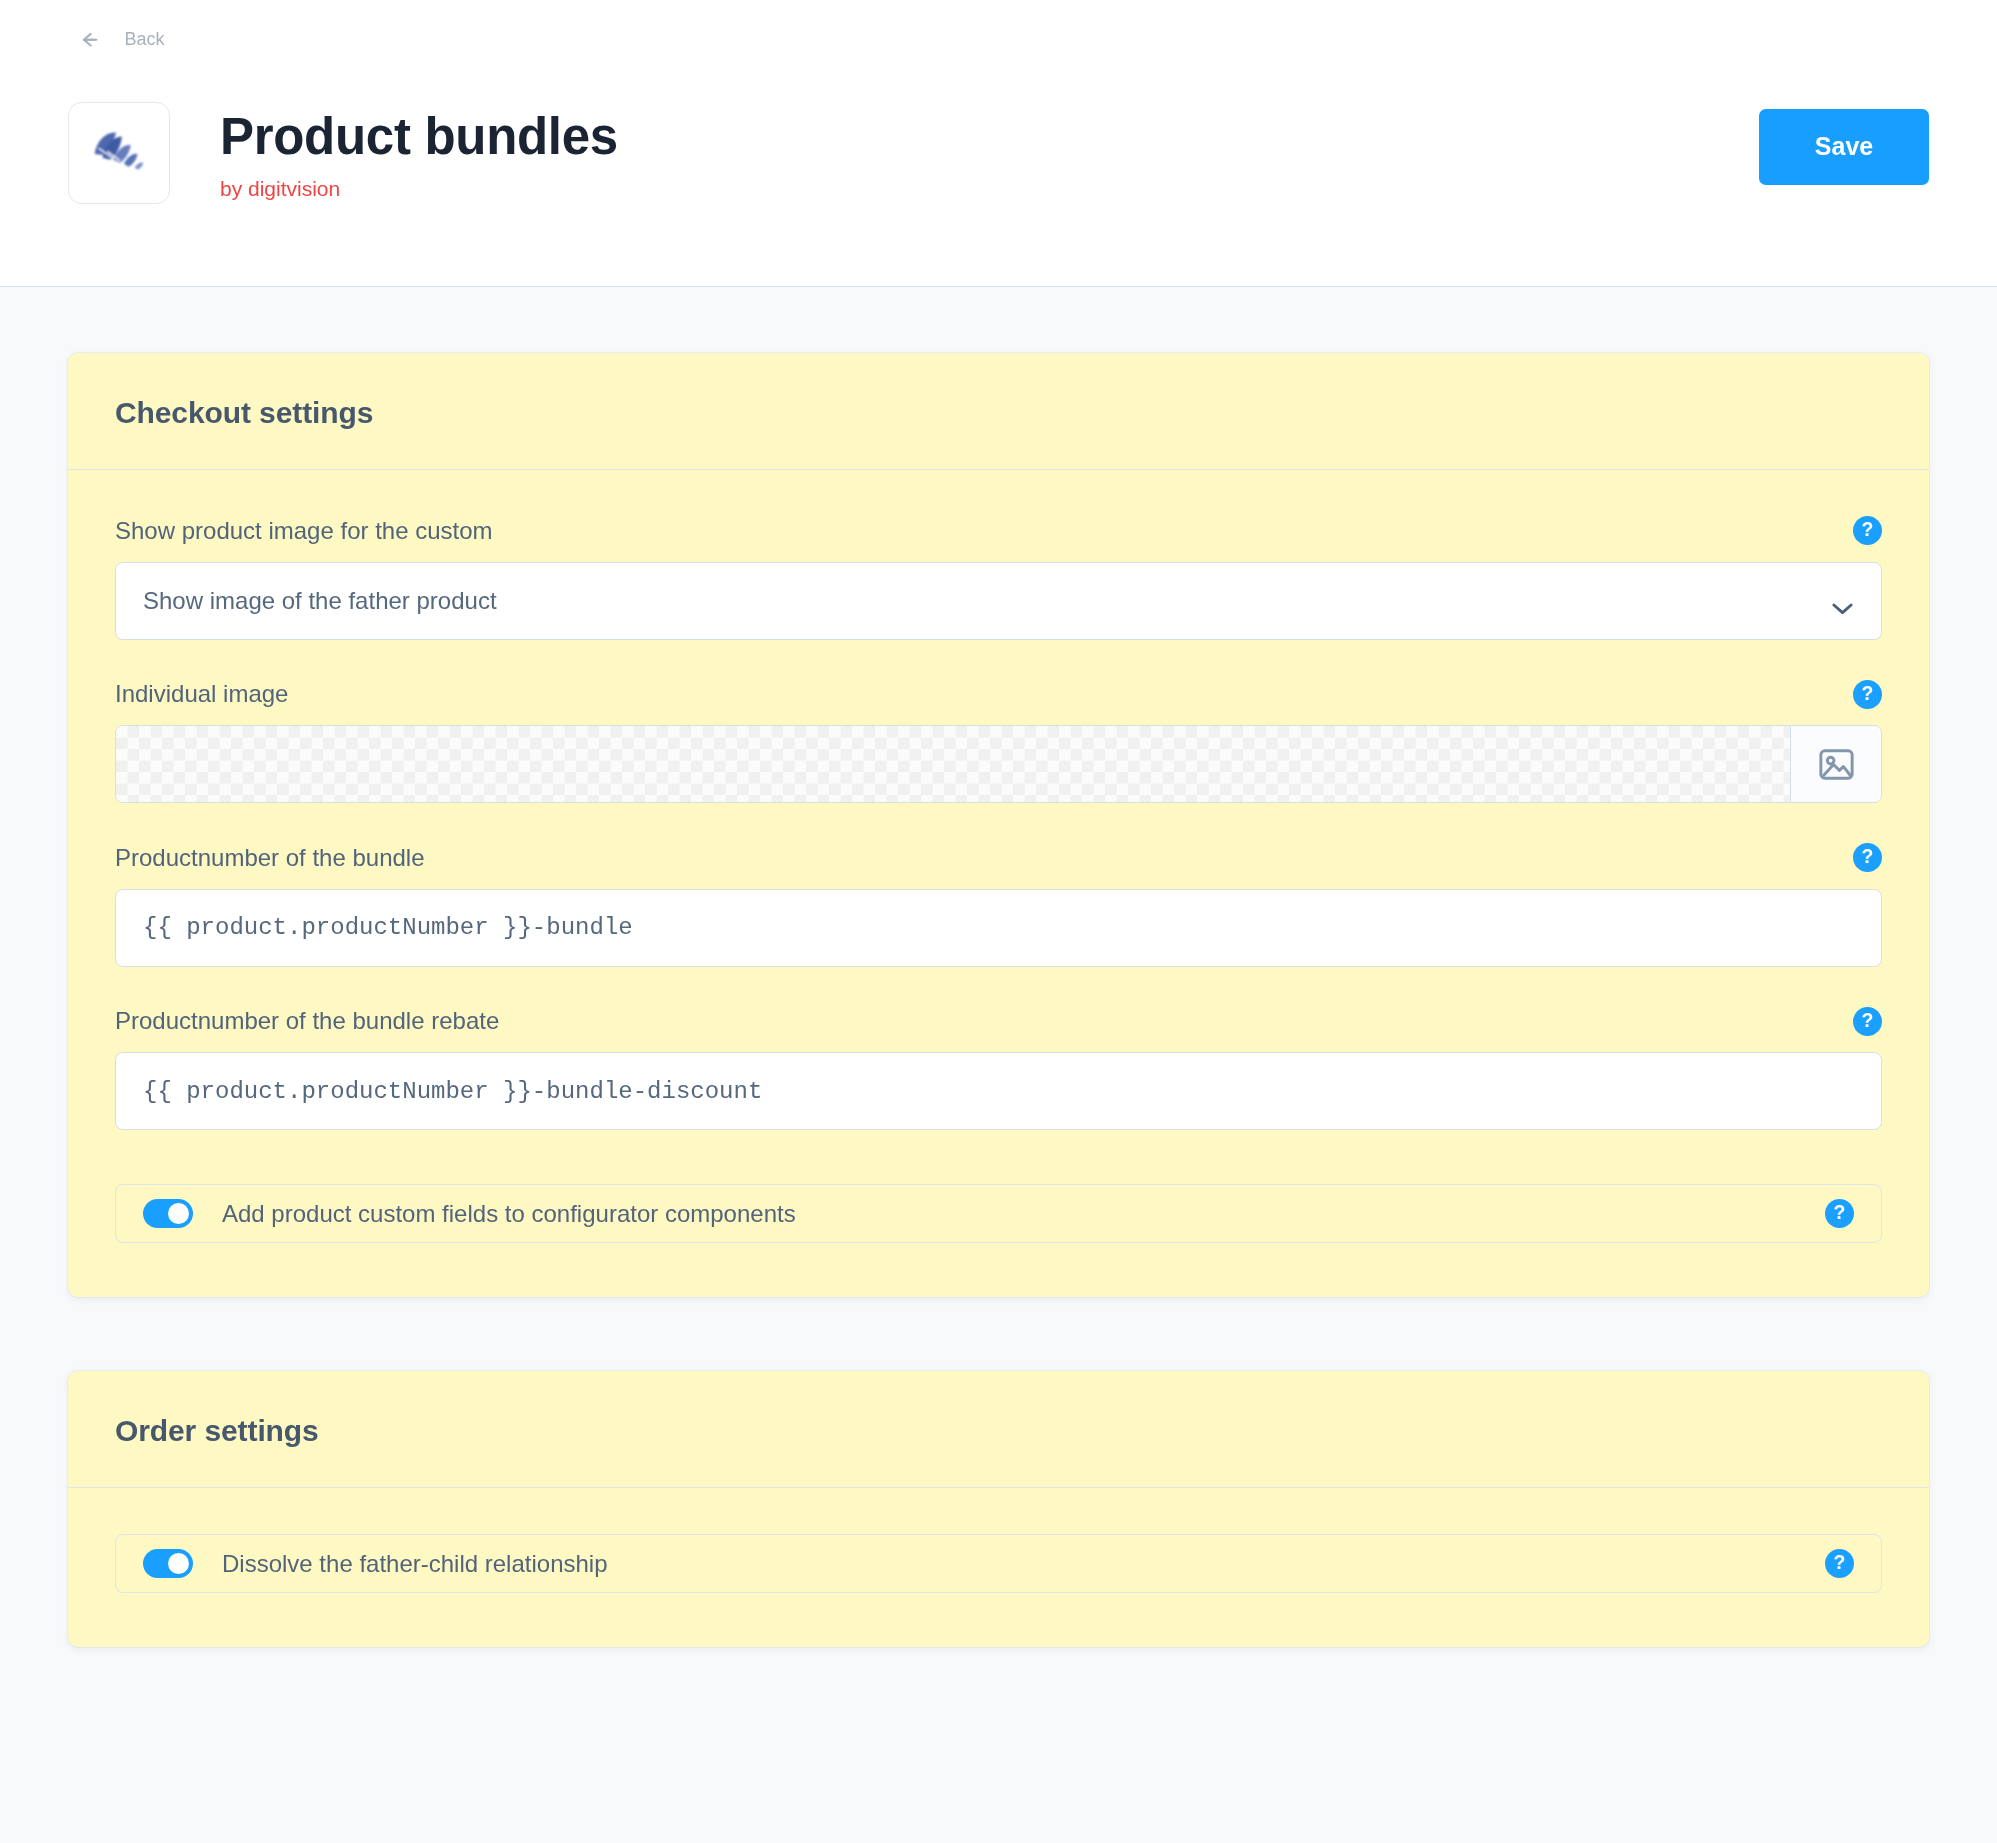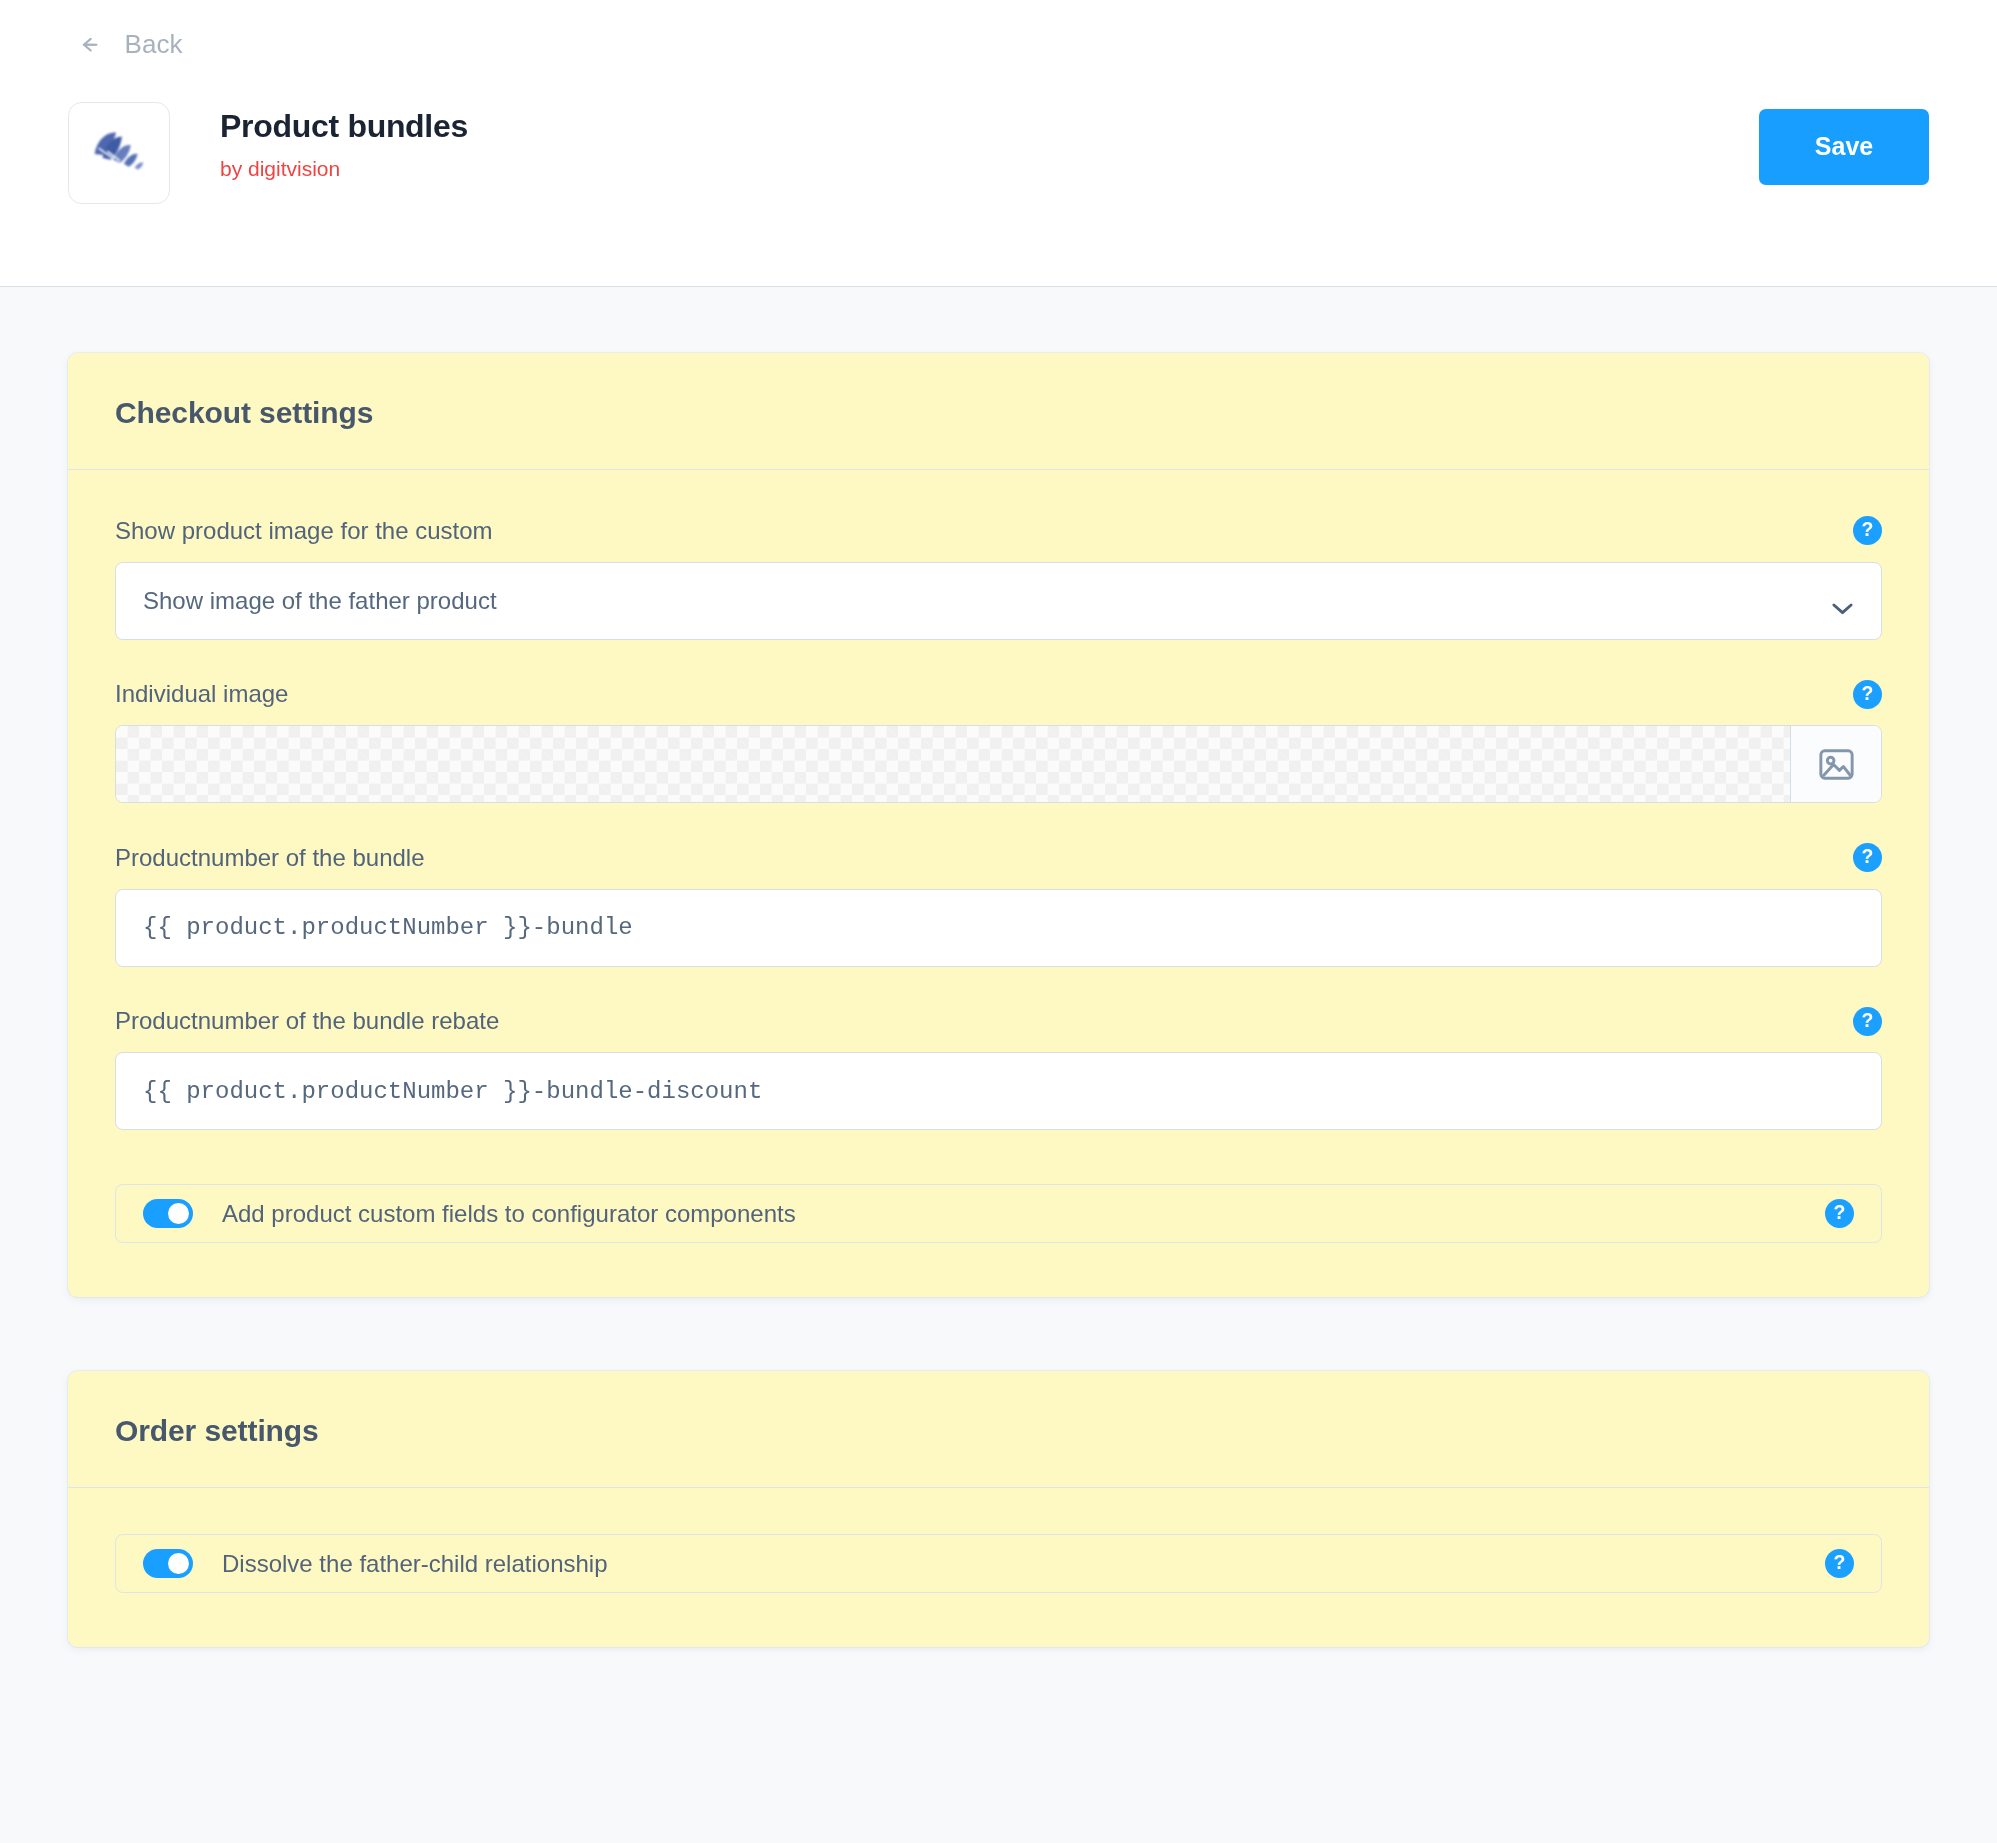--- a/index.html
+++ b/index.html
@@ -27,21 +27,21 @@
   }
 
   .back-link {
     display: inline-flex;
     align-items: center;
     gap: 13.6px;
     position: absolute;
     left: 82px;
     top: 29px;
     color: #a8b2bd;
-    font-size: 26px;
+    font-size: 18px;
     cursor: pointer;
     user-select: none;
   }
   .back-arrow {
     display: inline-block;
     width: 29px;
     height: 19.4px;
     position: relative;
   }
   .back-arrow svg { display: block; }
@@ -67,21 +67,21 @@
     overflow: hidden;
     flex: none;
   }
   .app-icon-box svg { filter: blur(1.2px); }
 
   .app-meta {
     margin-left: 50px;
     padding-top: 6.8px;
   }
   .app-title {
-    font-size: 32px;
+    font-size: 51px;
     font-weight: bold;
     color: #1a2432;
     letter-spacing: -0.3px;
     line-height: 1.1;
   }
   .app-author {
     margin-top: 12.6px;
     font-size: 21px;
     color: #ef4444;
   }

